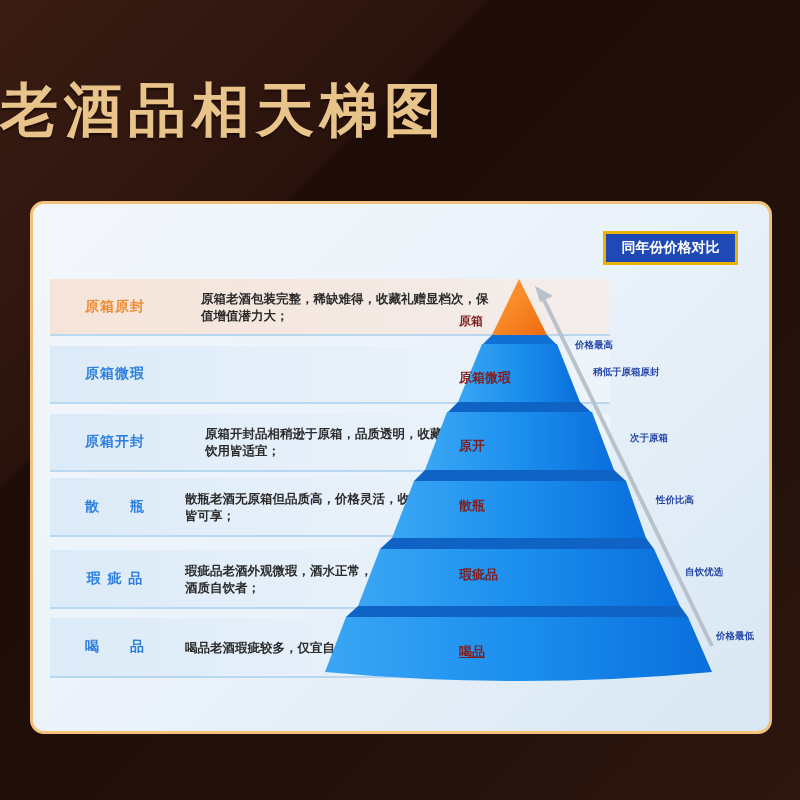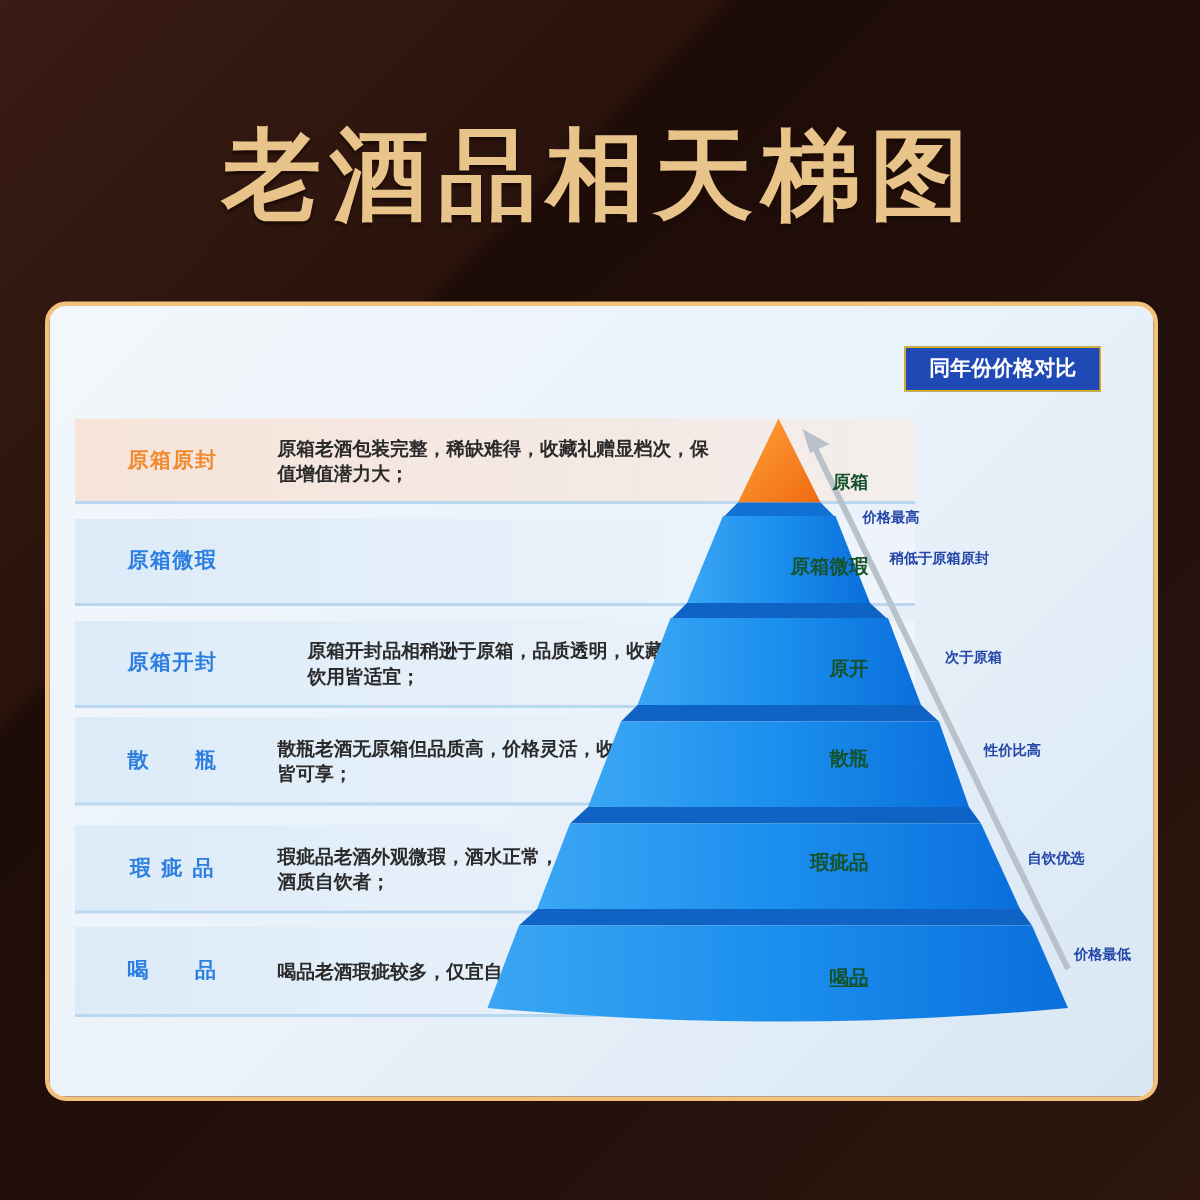--- a/index.html
+++ b/index.html
@@ -1,36 +1,36 @@
 <!DOCTYPE html>
 <html><head>
 <meta charset="utf-8">
 <style>
   html,body{margin:0;padding:0;}
   body{width:800px;height:800px;overflow:hidden;position:relative;
     background:linear-gradient(135deg,#3a1d14 0%,#2a130d 30%,#1e0c08 31%,#24110b 70%,#2d1610 100%);
     font-family:"DejaVu Sans","Liberation Sans",sans-serif;}
-  .title{position:absolute;left:0;top:72px;width:652px;text-align:right;
-    font-size:66px;font-weight:bold;letter-spacing:6px;color:#e8c38a;
+  .title{position:absolute;left:0;top:72px;width:652px;text-align:left;
+    font-size:58px;font-weight:bold;letter-spacing:6px;color:#e8c38a;
     text-shadow:0 2px 2px #1a0a05;}
   .panel{position:absolute;left:30px;top:201px;width:736px;height:527px;
     border:3px solid #f3c27a;border-radius:14px;
     background:linear-gradient(135deg,#f3f7fc 0%,#eaf2fa 50%,#d8e7f3 100%);}
   .compare{position:absolute;left:603px;top:231px;width:129px;height:28px;
     background:#1f49b5;color:#fff;font-size:14px;font-weight:bold;
-    display:flex;align-items:center;justify-content:center;border:1px solid #eab308;}
+    display:flex;align-items:center;justify-content:center;border:3px solid #eab308;}
   .row{position:absolute;left:50px;width:560px;display:flex;align-items:center;
     border-bottom:2px solid #b9d7ef;}
   .row .name{width:130px;text-align:center;font-size:14px;font-weight:bold;color:#2c7fe0;letter-spacing:1px;}
   .row .desc{margin-left:5px;font-size:12.5px;font-weight:bold;color:#2b2b2b;line-height:17px;width:290px;}
-  .row.top{background:linear-gradient(90deg,#f6e4da 0%,#f4e9e3 60%,#f3eeec 100%);}
+  .row.top{background:linear-gradient(90deg,#f6e4da 0%,#f4e9e3 60%,#f3eeec 100%);gap:16px;}
   .row.top .name{color:#f08a2e;}
   .row.blue{background:linear-gradient(90deg,#dcebf8 0%,#e8f1fa 60%,#eef4fa 100%);}
   .pyr{position:absolute;left:0;top:0;}
-  .tier-label{position:absolute;color:#14532d;font-size:13px;font-weight:bold;text-align:right;width:120px;}
+  .tier-label{position:absolute;color:#7f1d1d;font-size:13px;font-weight:bold;text-align:left;width:120px;}
   .side{position:absolute;font-size:9.5px;font-weight:bold;color:#2446a8;}
 </style>
 </head>
 <body>
 
 <div class="title">老酒品相天梯图</div>
 
 <div class="panel"></div>
 
 <div class="compare">同年份价格对比</div>

